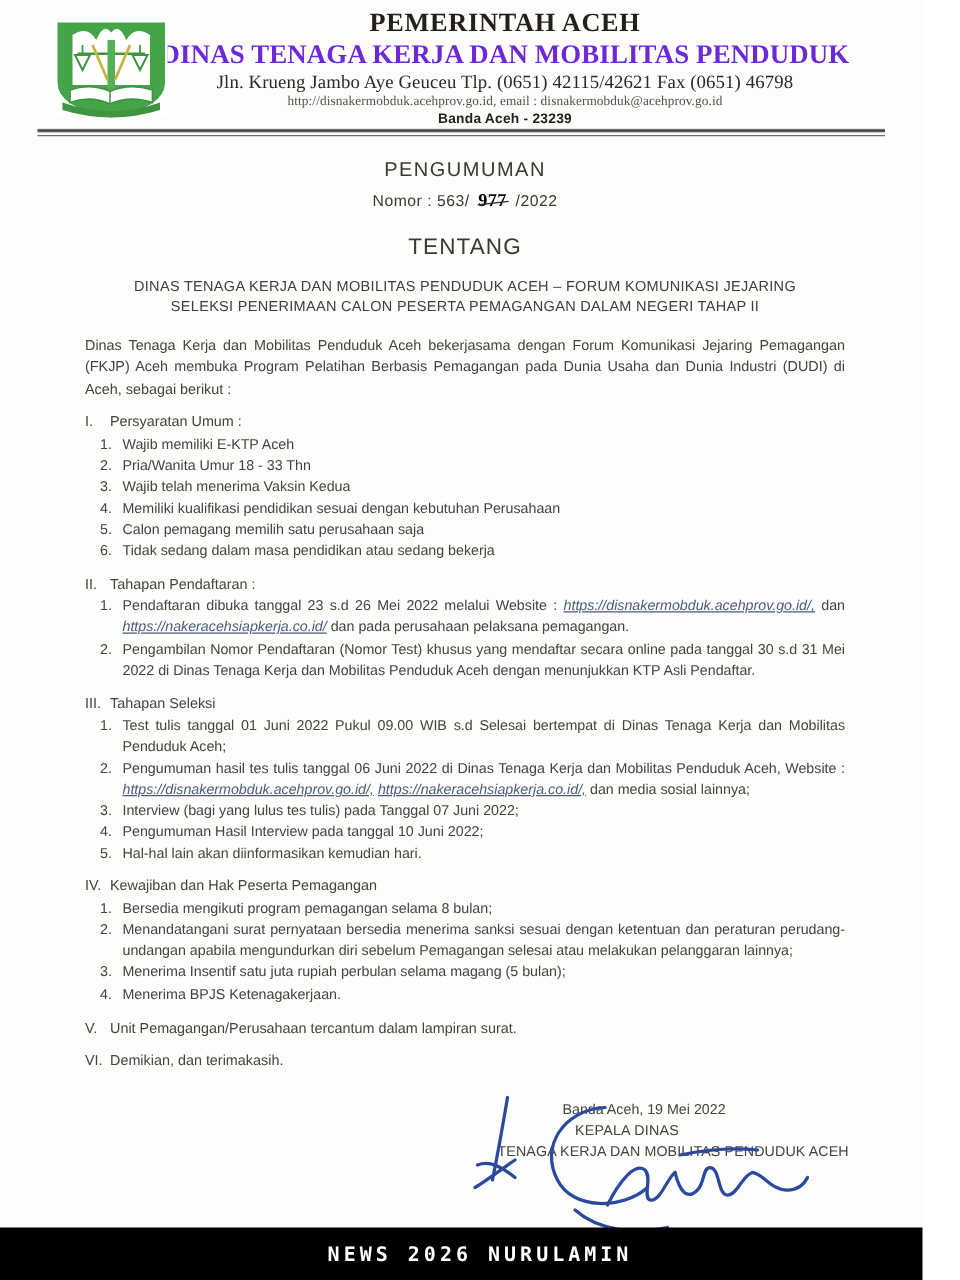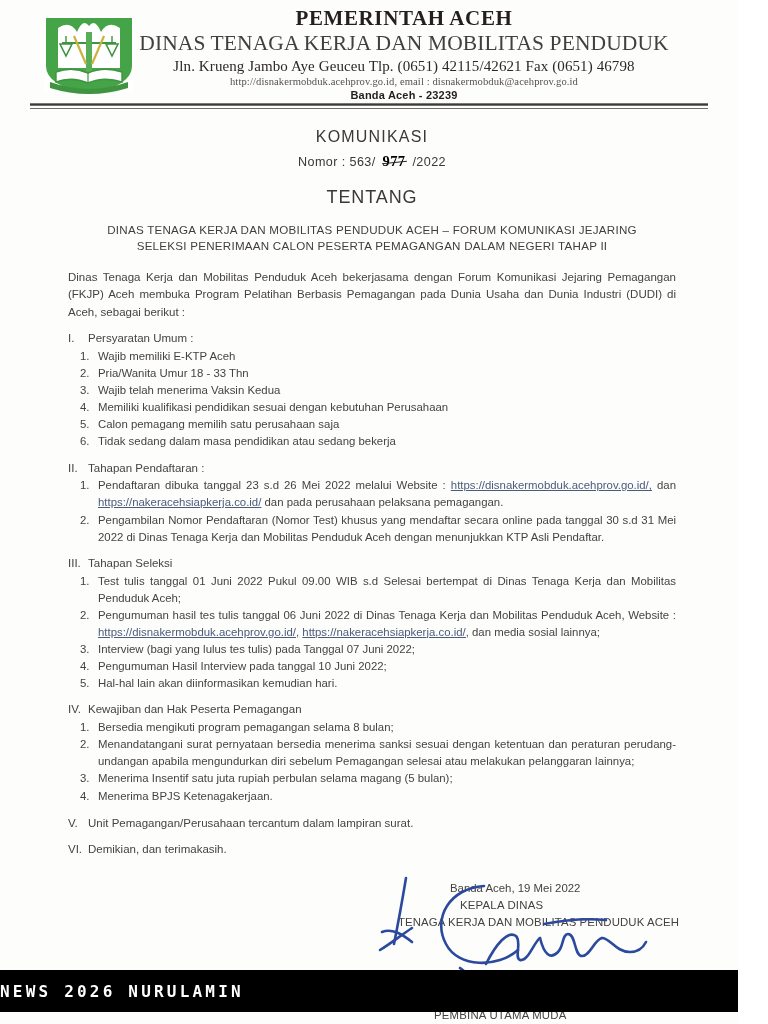--- a/index.html
+++ b/index.html
@@ -42,24 +42,24 @@
   .org-line1 {
     font-family: "Liberation Serif", serif;
     font-weight: bold;
     font-size: 21px;
     letter-spacing: 0.6px;
     color: #241f1d;
     line-height: 1.18;
   }
   .org-line2 {
     font-family: "Liberation Serif", serif;
-    font-weight: normal;
+    font-weight: bold;
     font-size: 21.5px;
     letter-spacing: 0.1px;
-    color: #404040;
+    color: #6d28d9;
     line-height: 1.18;
     white-space: nowrap;
   }
   .addr1 {
     font-family: "Liberation Serif", serif;
     font-size: 15px;
     color: #2c2826;
     margin-top: 2px;
     letter-spacing: 0.1px;
   }
@@ -188,20 +188,21 @@
     padding-left: 12px;
   }
   ol.sub > li .txt {
     flex: 1;
   }
   .justify { text-align: justify; }
 
   .link {
     color: #4b5b7a;
     text-decoration: underline;
+    font-style: italic;
   }
 
   .plain-line {
     margin-top: 10px;
     font-size: 11.5px;
     color: #46433f;
     display: flex;
   }
 
   
@@ -235,27 +236,27 @@
     position: absolute;
     left: 676px;
     top: 6px;
     pointer-events: none;
   }
 
   
   .black-bar {
     position: absolute;
     left: 0;
-    bottom: 12px;
+    bottom: 0;
     width: 768px;
     height: 42px;
     background: #000000;
     display: flex;
     align-items: center;
-    justify-content: flex-start;
+    justify-content: center;
   }
   .bar-text {
     color: #ffffff;
     font-family: "DejaVu Sans Mono", monospace;
     font-size: 16px;
     letter-spacing: 3.2px;
     font-weight: bold;
   }
 </style>
 </head>
@@ -304,21 +305,21 @@
     </div>
   </div>
 
   <div class="rule-wrap">
     <div class="rule-thick"></div>
     <div class="rule-thin"></div>
   </div>
 
   <div class="doc-body">
 
-    <div class="center title-pengumuman">KOMUNIKASI</div>
+    <div class="center title-pengumuman">PENGUMUMAN</div>
 
     <div class="center nomor">
       <span>Nomor : 563/</span>
       <span class="hand">977</span>
       <span>/2022</span>
     </div>
 
     <div class="center tentang">TENTANG</div>
 
     <div class="subject">

